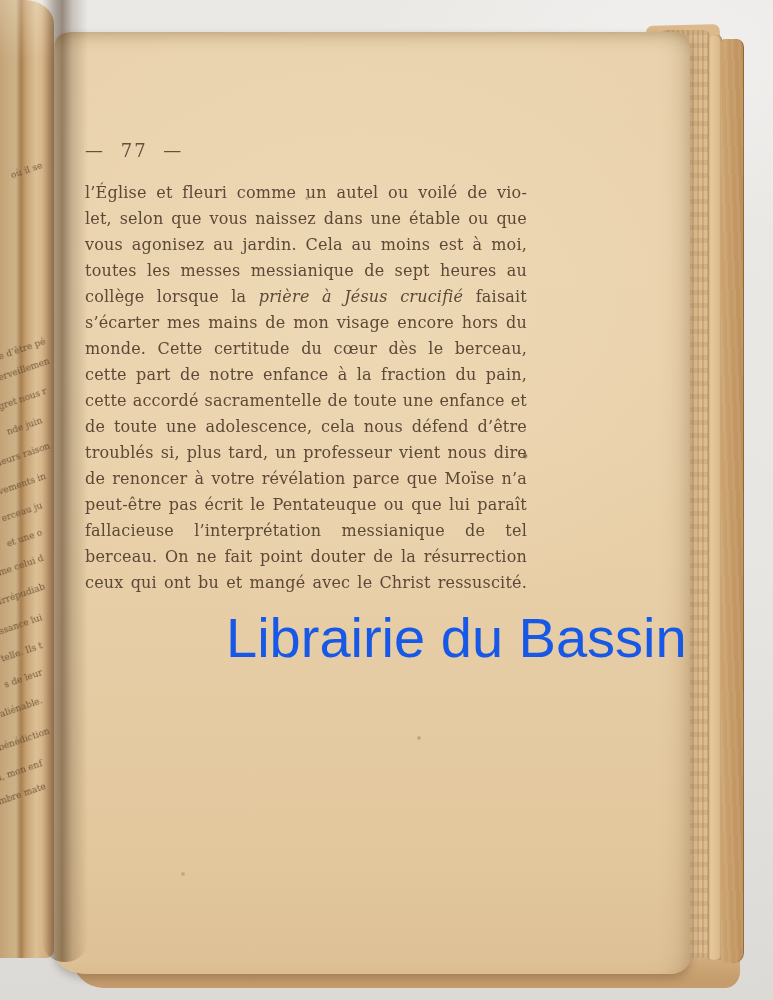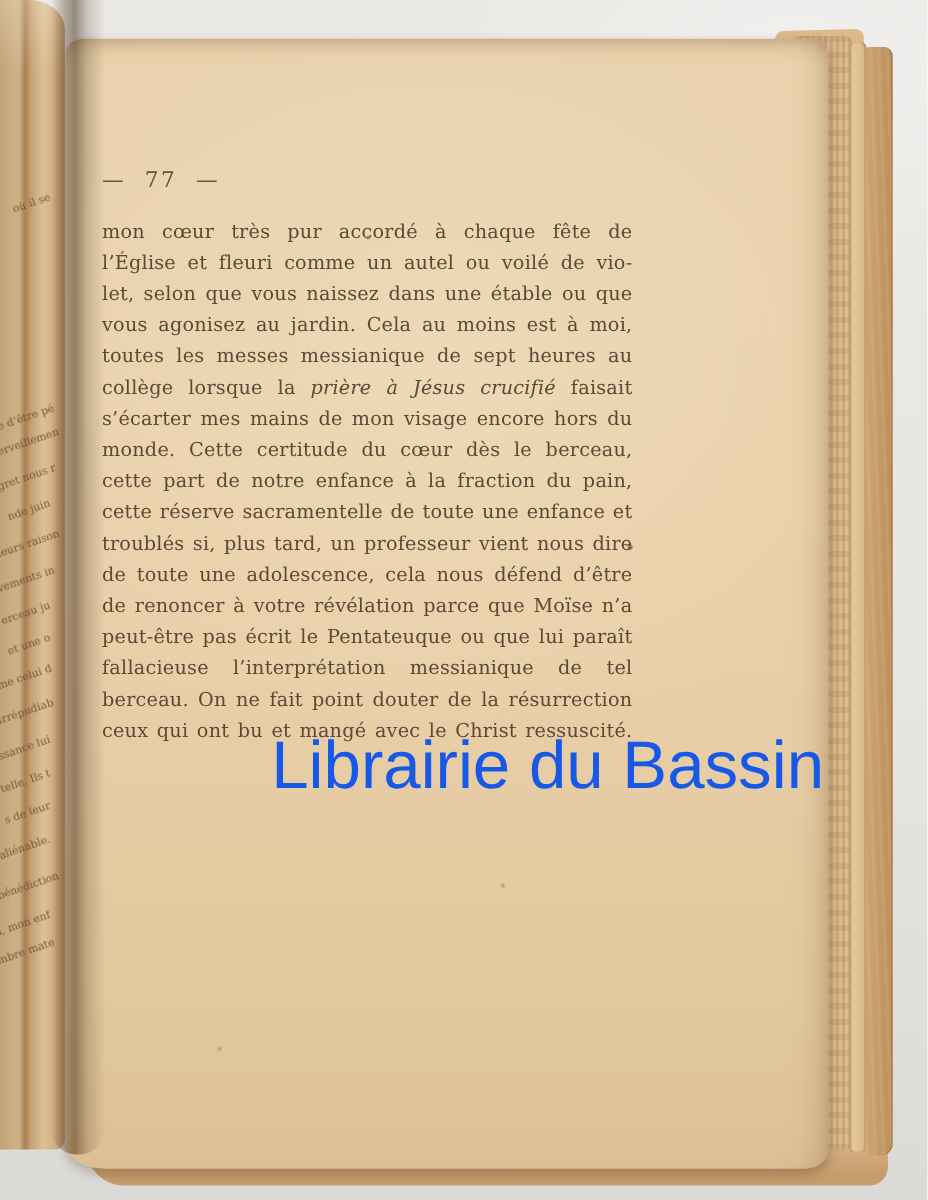--- a/index.html
+++ b/index.html
@@ -115,32 +115,31 @@
 
   <div class="under-sliver"></div>
   <div class="corner2"></div>
   <div class="edgeA"></div>
   <div class="edgeB"></div>
   <div class="cover"></div>
 
   <div class="main-page">
     <div class="page-number">— 77 —</div>
     <div class="body-text" id="body-text">
-        <div class="bline">mon cœur très pur accordé à chaque fête de</div>
         <div class="bline">l’Église et fleuri comme un autel ou voilé de vio-</div>
         <div class="bline">let, selon que vous naissez dans une étable ou que</div>
         <div class="bline">vous agonisez au jardin. Cela au moins est à moi,</div>
         <div class="bline">toutes les messes messianique de sept heures au</div>
         <div class="bline">collège lorsque la <i>prière à Jésus crucifié</i> faisait</div>
         <div class="bline">s’écarter mes mains de mon visage encore hors du</div>
         <div class="bline">monde. Cette certitude du cœur dès le berceau,</div>
         <div class="bline">cette part de notre enfance à la fraction du pain,</div>
-        <div class="bline">cette réserve sacramentelle de toute une enfance et</div>
+        <div class="bline">cette accordé sacramentelle de toute une enfance et</div>
+        <div class="bline">de toute une adolescence, cela nous défend d’être</div>
         <div class="bline">troublés si, plus tard, un professeur vient nous dire</div>
-        <div class="bline">de toute une adolescence, cela nous défend d’être</div>
         <div class="bline">de renoncer à votre révélation parce que Moïse n’a</div>
         <div class="bline">peut-être pas écrit le Pentateuque ou que lui paraît</div>
         <div class="bline">fallacieuse l’interprétation messianique de tel</div>
         <div class="bline">berceau. On ne fait point douter de la résurrection</div>
         <div class="bline">ceux qui ont bu et mangé avec le Christ ressuscité.</div>
       </div>
   </div>
 
   <div class="left-col">
     <div id="frag-layer">

